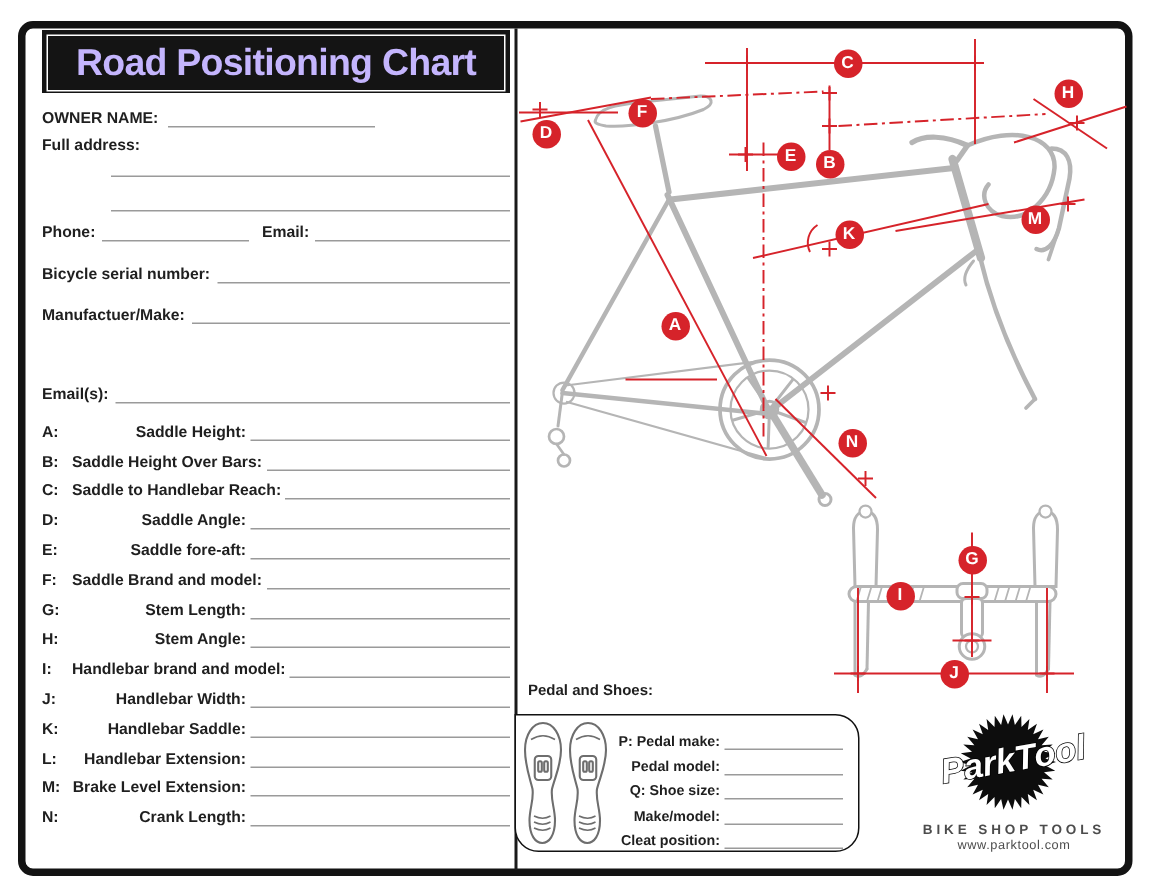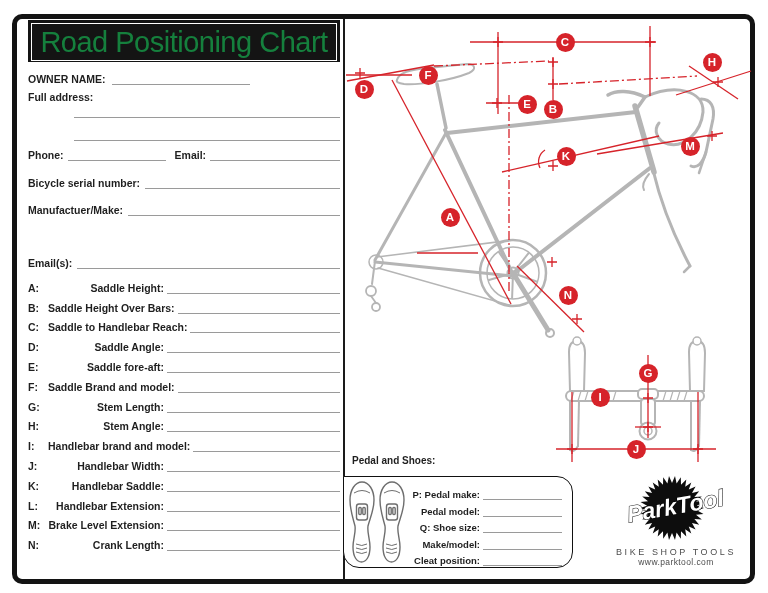--- a/index.html
+++ b/index.html
@@ -6,21 +6,21 @@
   .page{position:relative;width:768px;height:593px;background:#fff;overflow:hidden;
         font-family:"Liberation Sans",sans-serif;color:#1f1f1f;}
   .outer-border{position:absolute;left:12px;top:14px;width:743px;height:570px;
         border:5px solid #131313;border-radius:10px;box-sizing:border-box;}
   .divider{position:absolute;left:343px;top:19px;width:2px;height:561px;background:#1a1a1a;}
 
   
   .banner{position:absolute;left:28px;top:20px;width:312px;height:42px;background:#141414;
         padding:3px;box-sizing:border-box;}
   .banner-inner{border:1.5px solid #fff;height:100%;display:flex;align-items:center;justify-content:center;}
-  .banner-inner span{color:#15803d;font-size:29px;font-weight:normal;letter-spacing:-0.5px;white-space:nowrap;}
+  .banner-inner span{color:#c4b5fd;font-size:25px;font-weight:bold;letter-spacing:-0.5px;white-space:nowrap;}
 
   
   .owner{position:absolute;left:28px;top:64px;width:312px;height:212px;font-size:10.5px;font-weight:bold;}
   .orow{position:absolute;left:0;right:0;display:flex;align-items:flex-end;height:16px;}
   .olabel{white-space:nowrap;}
   .fline{border-bottom:1px solid #9a9a9a;height:12px;}
   .grow{flex:1;}
 
   
   .measures{position:absolute;left:28px;top:274px;width:312px;}
@@ -39,21 +39,21 @@
   .pline{flex:1;border-bottom:1px solid #9a9a9a;height:11px;margin-left:3px;}
   .shoes{position:absolute;left:5px;top:4px;}
 
   
   #diagram-svg{position:absolute;left:0;top:0;pointer-events:none;}
   .marker{position:absolute;width:19px;height:19px;border-radius:50%;color:#fff;
         font-weight:bold;font-size:11.5px;display:flex;align-items:center;justify-content:center;}
 
   
   .logo{position:absolute;left:606px;top:470px;width:140px;height:104px;text-align:center;}
-  .logo-tagline{font-size:9px;font-weight:normal;letter-spacing:2.6px;color:#4c4c4c;margin-top:1px;white-space:nowrap;}
+  .logo-tagline{font-size:9px;font-weight:bold;letter-spacing:2.6px;color:#4c4c4c;margin-top:1px;white-space:nowrap;}
   .logo-site{font-size:8.5px;color:#4c4c4c;letter-spacing:0.4px;}
 </style>
 </head>
 <body>
 
 <div class="page">
 
   <div class="outer-border"></div>
   <div class="divider"></div>
 

